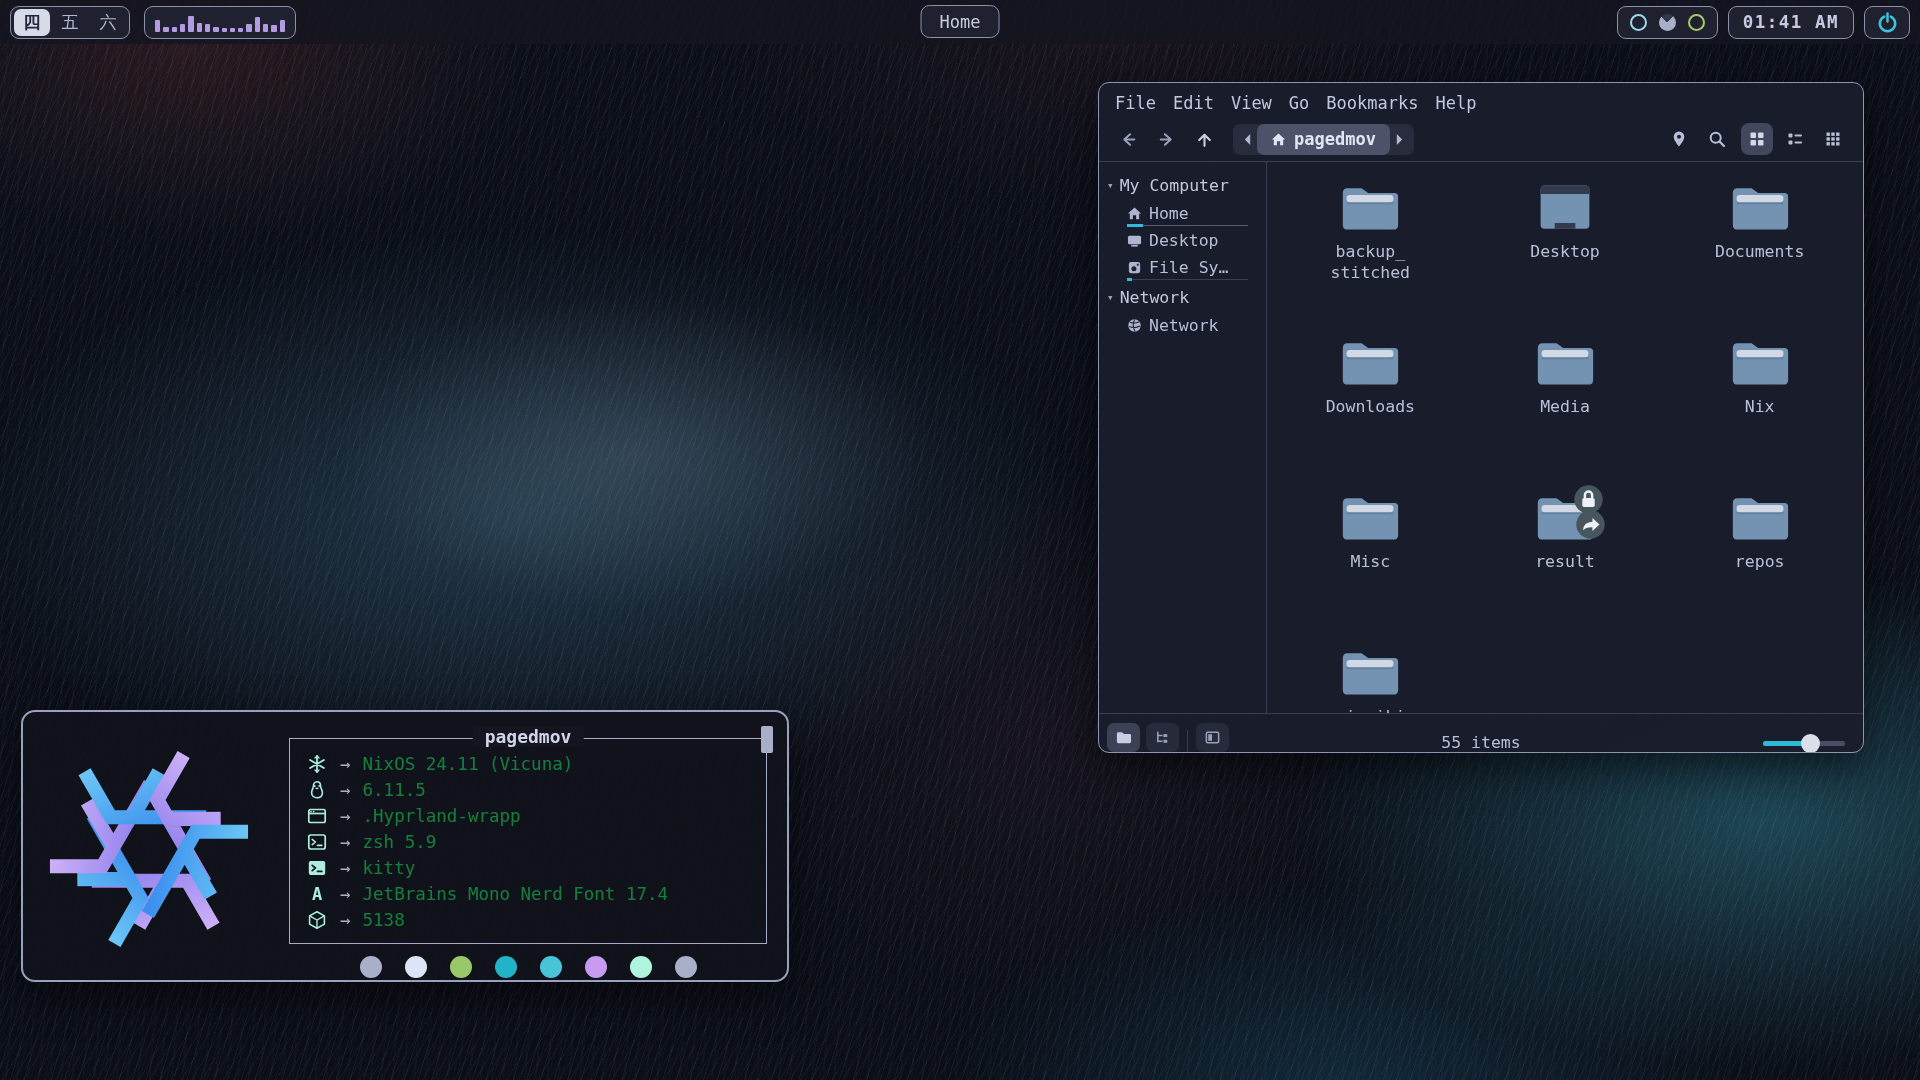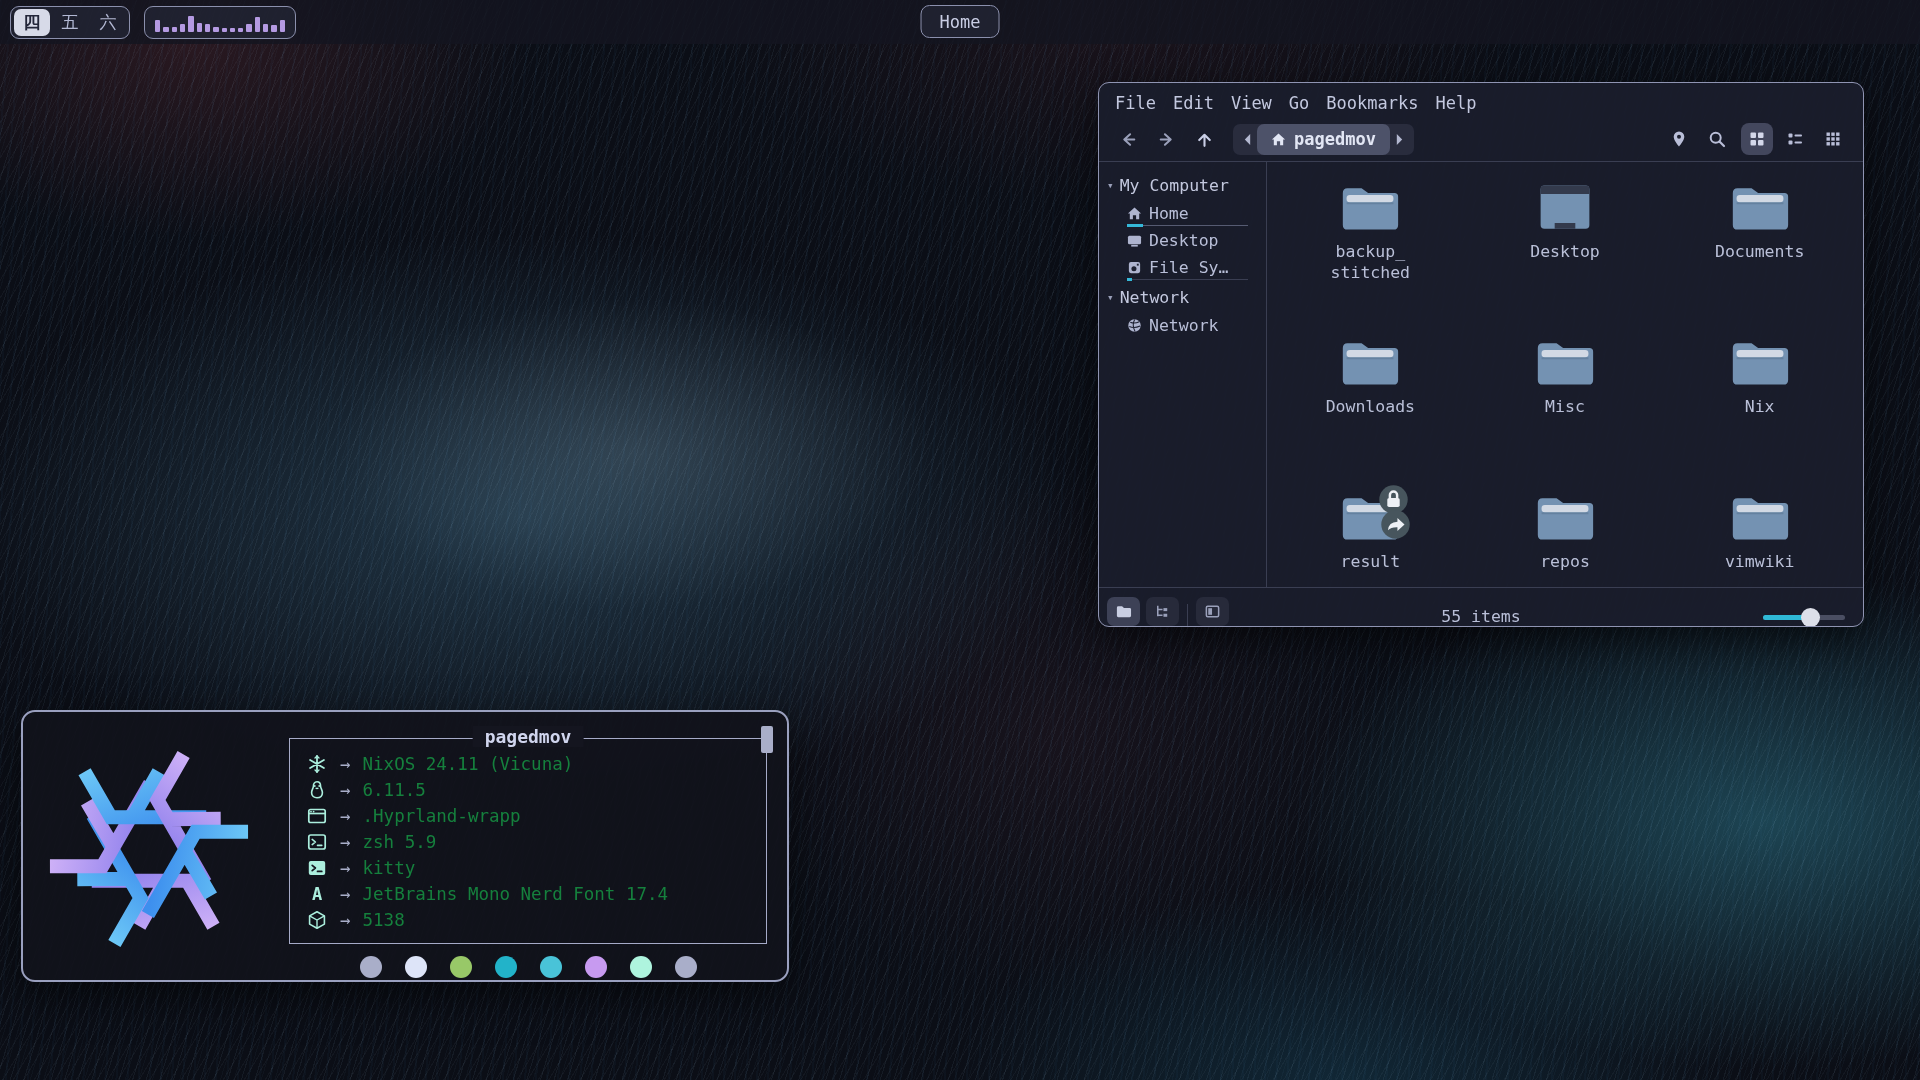--- a/index.html
+++ b/index.html
@@ -39,21 +39,21 @@
   .indicators { padding:0 12px; gap:12px; }
   .ring { width:17px; height:17px; border-radius:50%; }
   .ring-cyan { border:2px solid #9fd6ea; }
   .ring-green { border:2px solid #a6c969; }
   .pie { width:17px; height:17px; border-radius:50%;
     background: conic-gradient(from 45deg, #a9aec9 0 270deg, rgba(169,174,201,.15) 270deg 360deg); }
   .clock { padding:0 14px; font-size:17.5px; color:#c6cbe3; letter-spacing:1.5px; font-weight:bold; }
   .power-btn { width:46px; justify-content:center; cursor:pointer; }
 
   
-  .fm { position:absolute; left:1098px; top:82px; width:766px; height:545px;
+  .fm { position:absolute; left:1098px; top:82px; width:766px; height:671px;
     background: rgba(26,29,43,.97); border:1.5px solid #8f94b2; border-radius:11px;
     display:flex; flex-direction:column; box-shadow:0 14px 40px rgba(0,0,0,.55); z-index:4; overflow:hidden; }
   .fm-menubar { display:flex; gap:17px; padding:10px 0 4px 16px; font-size:17px; color:#c3c8df; }
   .fm-menubar span { cursor:pointer; }
   .fm-toolbar { display:flex; align-items:center; height:44px; padding:0 14px; }
   .nav-btn { width:30px; height:30px; display:flex; align-items:center; justify-content:center; cursor:pointer; }
   .pathbar { display:flex; align-items:center; height:31px; background:#292c3d; border-radius:7px;
     margin-left:14px; padding:0 4px; }
   .path-seg { display:flex; align-items:center; gap:8px; height:31px; padding:0 14px;
     background:#4d5269; border-radius:7px; color:#e2e6f4; font-size:17px; font-weight:bold; cursor:pointer; }
@@ -280,20 +280,33 @@
       <div class="vbar" style="height: 4px;"></div>
       <div class="vbar" style="height: 8px;"></div>
       <div class="vbar" style="height: 15px;"></div>
       <div class="vbar" style="height: 8px;"></div>
       <div class="vbar" style="height: 7px;"></div>
       <div class="vbar" style="height: 12px;"></div>
     </div>
   <div class="tb-center">
     <div class="tb-widget home-btn">Home</div>
   </div>
+  <div class="tb-right">
+    <div class="tb-widget indicators">
+      <div class="ring ring-cyan"></div>
+      <div class="pie"></div>
+      <div class="ring ring-green"></div>
+    </div>
+    <div class="tb-widget clock">01:41 AM</div>
+    <div class="tb-widget power-btn">
+      <svg width="23" height="23" style="color:#3ec3dd">
+          <use href="#sym-power"></use>
+        </svg>
+    </div>
+  </div>
 </div>
 
 <div class="fm">
   <div class="fm-menubar">
     <span>File</span>
     <span>Edit</span>
     <span>View</span>
     <span>Go</span>
     <span>Bookmarks</span>
     <span>Help</span>
@@ -431,29 +444,37 @@
             </svg>
           </div>
         <div class="cell-label">Downloads</div>
       </div>
       <div class="cell">
         <div class="cell-iconwrap">
             <svg width="60" height="52">
               <use href="#sym-folder"></use>
             </svg>
           </div>
+        <div class="cell-label">Media</div>
+      </div>
+      <div class="cell">
+        <div class="cell-iconwrap">
+            <svg width="60" height="52">
+              <use href="#sym-folder"></use>
+            </svg>
+          </div>
+        <div class="cell-label">Nix</div>
+      </div>
+      <div class="cell">
+        <div class="cell-iconwrap">
+            <svg width="60" height="52">
+              <use href="#sym-folder"></use>
+            </svg>
+          </div>
         <div class="cell-label">Misc</div>
-      </div>
-      <div class="cell">
-        <div class="cell-iconwrap">
-            <svg width="60" height="52">
-              <use href="#sym-folder"></use>
-            </svg>
-          </div>
-        <div class="cell-label">Nix</div>
       </div>
       <div class="cell">
         <div class="cell-iconwrap">
           <svg width="60" height="52">
               <use href="#sym-folder"></use>
             </svg>
           <svg class="emblem emblem-lock" viewBox="0 0 24 24">
               <use href="#sym-emblem-lock"></use>
             </svg>
           <svg class="emblem emblem-link" viewBox="0 0 24 24">

